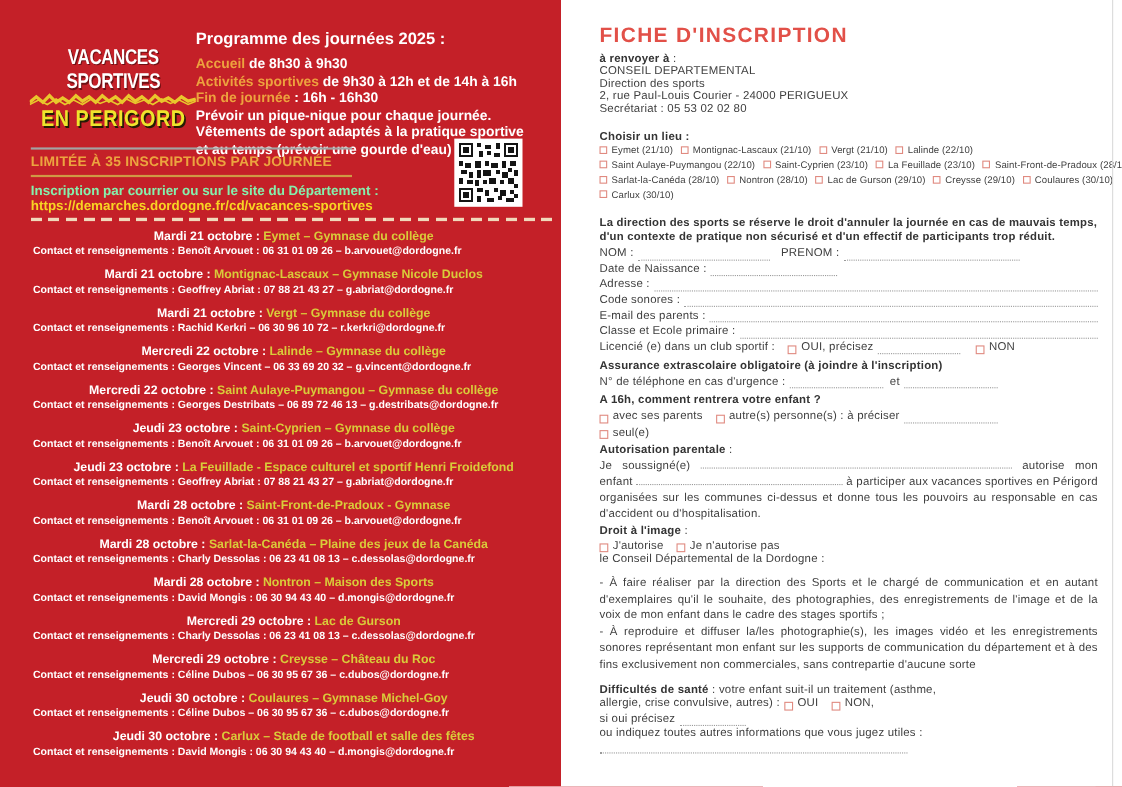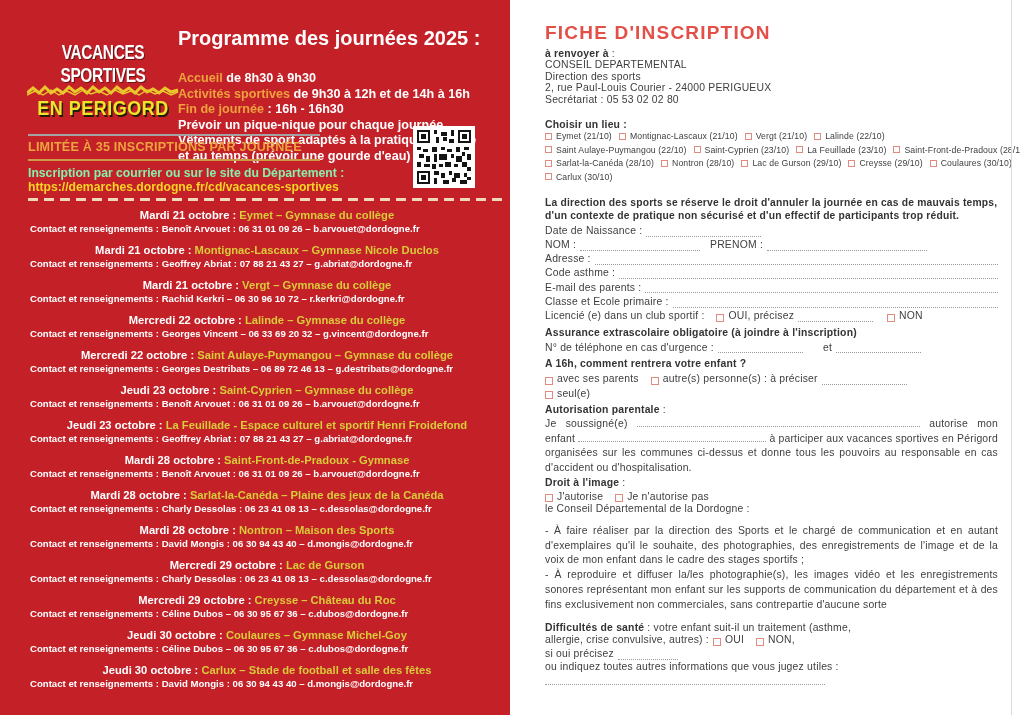--- a/index.html
+++ b/index.html
@@ -10,21 +10,21 @@
   .left { position:absolute; left:0; top:0; width:510px; height:715px; background:#c42028; color:#fff; }
 
   .logo { position:absolute; left:22px; top:46px; width:162px; text-align:center; }
   .logo-l1 { font-size:15.5px; font-weight:bold; color:#fff; letter-spacing:-0.4px;
              text-shadow:1px 1px 0 #6e1014; transform:scale(1,1.25); }
   .logo-squiggle { display:block; margin:2px auto 0; }
   .logo-l2 { font-size:18px; font-weight:bold; color:#efe42c; letter-spacing:0.5px;
              text-shadow:1.5px 1.5px 0 #241c04; transform:scale(1,1.15); margin-top:1px; }
 
   .program { position:absolute; left:178px; top:27px; width:325px; }
-  .prog-title { font-size:20px; font-weight:bold; color:#fff; margin-bottom:21px; }
+  .prog-title { font-size:15px; font-weight:bold; color:#fff; margin-bottom:7px; }
   .prog-line { font-size:12.6px; font-weight:bold; line-height:15.6px; color:#fff; }
   .prog-line .lead { color:#eda23e; }
 
   .banner { position:absolute; left:28px; top:134px; width:292px;
             border-top:2px solid #a3a3a3; border-bottom:2px solid #cf9a45;
             color:#eca43f; font-size:12.6px; font-weight:bold; letter-spacing:0.2px;
             padding:4px 0 5px 0; }
 
   .inscr { position:absolute; left:28px; top:166px; width:340px; }
   .inscr-1 { font-size:12.2px; font-weight:bold; color:#86efac; line-height:14px; }
@@ -271,36 +271,36 @@
       <div class="lieux-line">
         
       <span class="lieu"><span class="cb"></span><span>Sarlat-la-Canéda (28/10)</span></span><span class="lieu"><span class="cb"></span><span>Nontron (28/10)</span></span><span class="lieu"><span class="cb"></span><span>Lac de Gurson (29/10)</span></span><span class="lieu"><span class="cb"></span><span>Creysse (29/10)</span></span><span class="lieu"><span class="cb"></span><span>Coulaures (30/10)</span></span></div>
       <div class="lieux-line">
         
       <span class="lieu"><span class="cb"></span><span>Carlux (30/10)</span></span></div>
 
       <div class="warn mt12">La direction des sports se réserve le droit d'annuler la journée en cas de mauvais temps,</div>
       <div class="warn">d'un contexte de pratique non sécurisé et d'un effectif de participants trop réduit.</div>
 
-      <div class="fline">
-        <span class="flab">Date de Naissance :</span>
-        <span class="dots w115"></span>
-      </div>
       <div class="fline mt14">
         <span class="flab">NOM :</span>
         <span class="dots w120"></span>
         <span class="flab" style="margin-left:10px">PRENOM :</span>
         <span class="dots w160"></span>
       </div>
       <div class="fline">
+        <span class="flab">Date de Naissance :</span>
+        <span class="dots w115"></span>
+      </div>
+      <div class="fline">
         <span class="flab">Adresse :</span>
         <span class="dots fill"></span>
       </div>
       <div class="fline">
-        <span class="flab">Code asthme :</span>
+        <span class="flab">Code sonores :</span>
         <span class="dots fill"></span>
       </div>
       <div class="fline">
         <span class="flab">E-mail des parents :</span>
         <span class="dots fill"></span>
       </div>
       <div class="fline">
         <span class="flab">Classe et Ecole primaire :</span>
         <span class="dots fill"></span>
       </div>
@@ -314,21 +314,21 @@
         <span class="gap14"></span>
         <span class="cb big"></span>
         <span class="flab">NON</span>
       </div>
 
       <div class="r-bold mt4 plain">Assurance extrascolaire obligatoire (à joindre à l'inscription)</div>
 
       <div class="fline">
         <span class="flab">N° de téléphone en cas d'urgence :</span>
         <span class="dots w85"></span>
-        <span class="flab" style="margin-left:20px">et</span>
+        <span class="flab" style="margin-left:6px">et</span>
         <span class="dots w85"></span>
       </div>
 
       <div class="r-bold mt4 plain">A 16h, comment rentrera votre enfant ?</div>
       <div class="fline">
         <span class="cb big"></span>
         <span class="flab">avec ses parents</span>
         <span class="gap8"></span>
         <span class="cb big"></span>
         <span class="flab">autre(s) personne(s) : à préciser</span>

